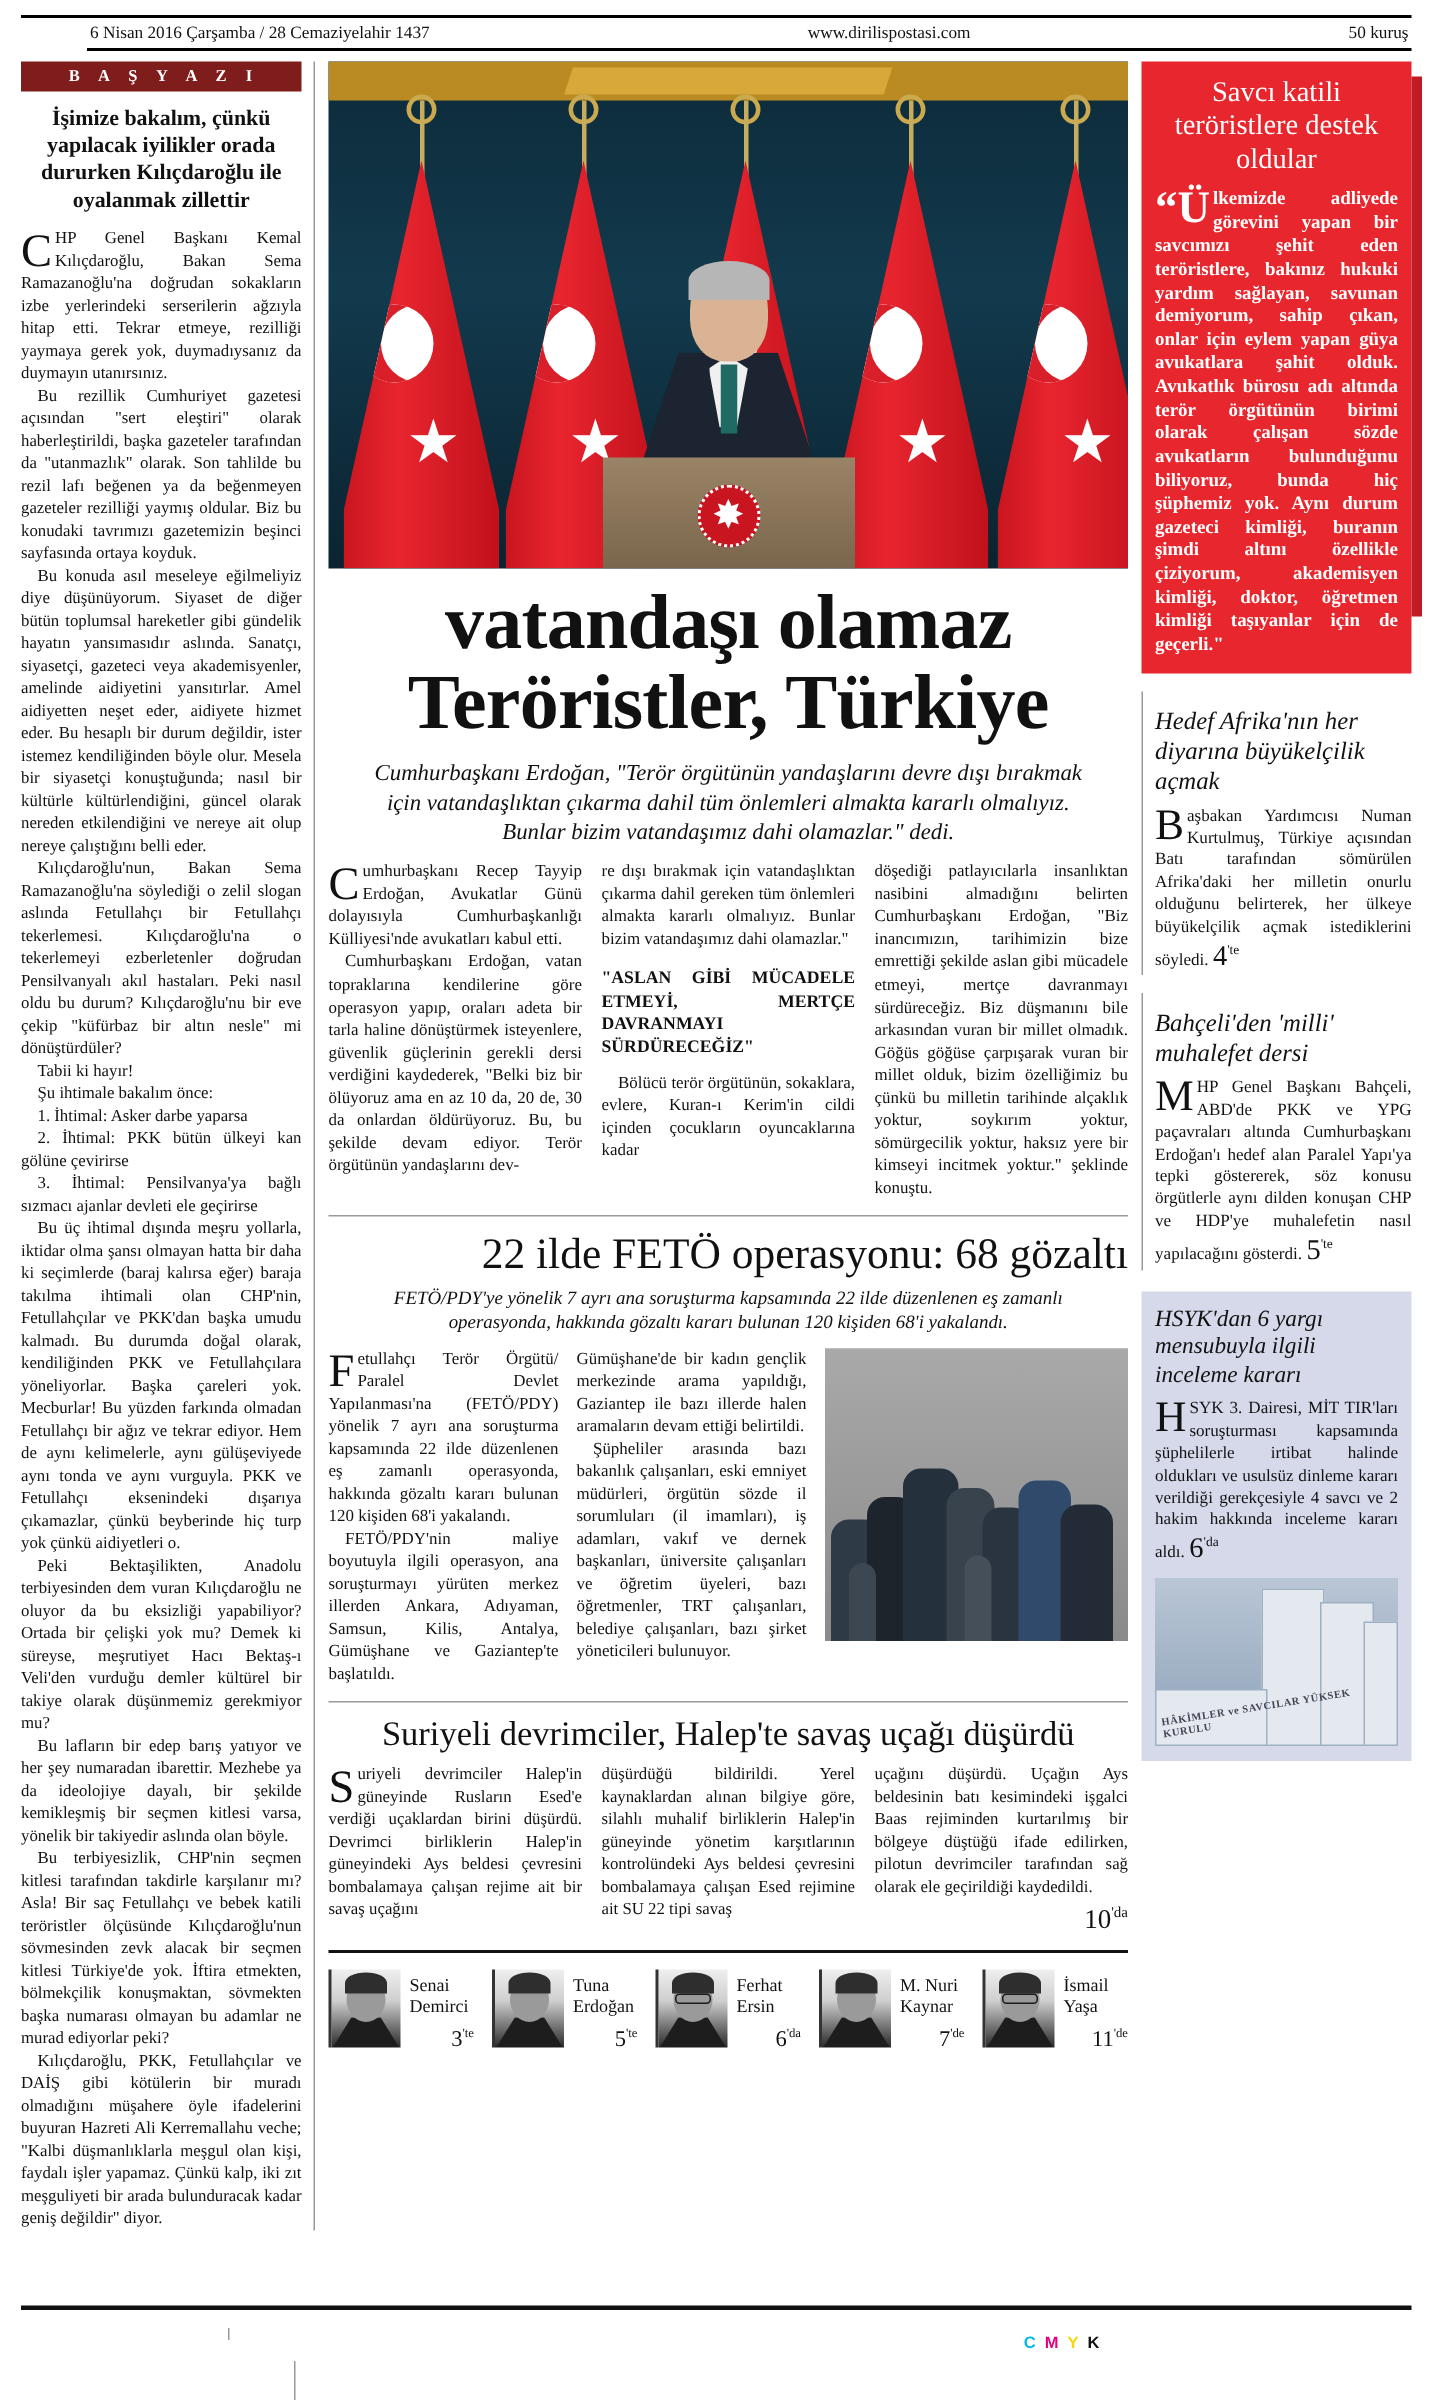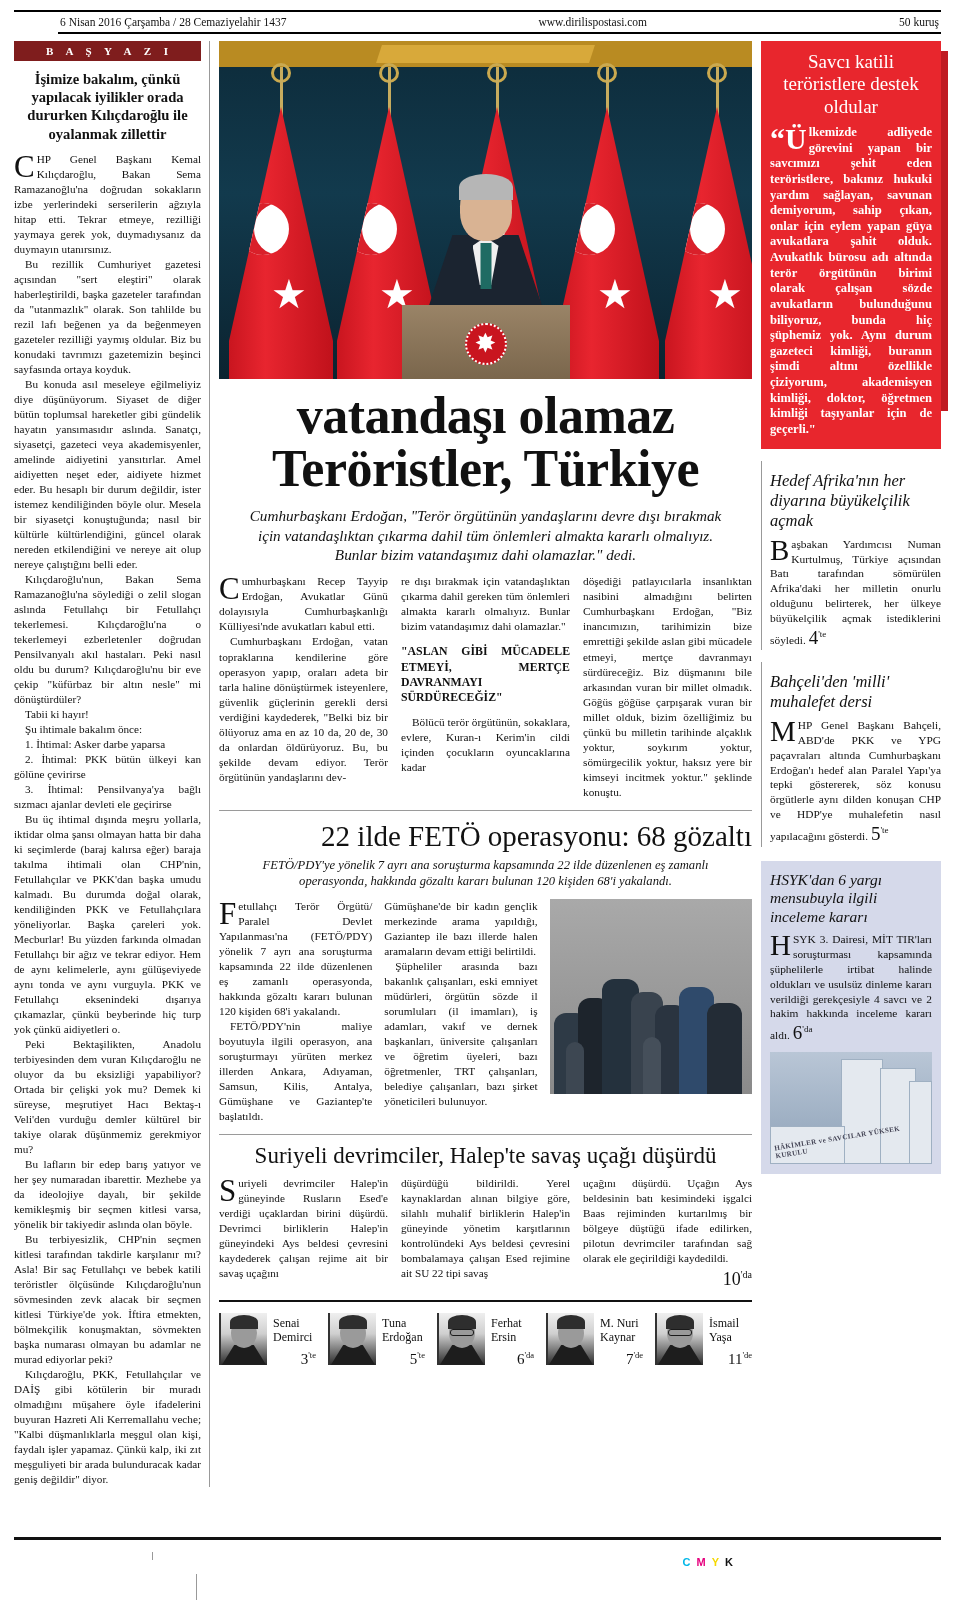--- a/index.html
+++ b/index.html
@@ -381,21 +381,21 @@
           </div>
         </div>
       </div>
 
       <div class="hr-thin"></div>
 
       <div class="syria">
         <div class="syria-head">Suriyeli devrimciler, Halep'te savaş uçağı düşürdü</div>
         <div class="syria-grid">
           <div>
-            <p class="first"><span class="dropcap">S</span><span>uriyeli devrimciler Halep'in güneyinde Rusların Esed'e verdiği uçaklardan birini düşürdü. Devrimci birliklerin Halep'in güneyindeki Ays beldesi çevresini kaydederek çalışan rejime ait bir savaş uçağını</span></p>
+            <p class="first"><span class="dropcap">S</span><span>uriyeli devrimciler Halep'in güneyinde Rusların Esed'e verdiği uçaklardan birini düşürdü. Devrimci birliklerin Halep'in güneyindeki Ays beldesi çevresini bombalamaya çalışan rejime ait bir savaş uçağını</span></p>
           </div>
           <div>
             <p class="first">düşürdüğü bildirildi. Yerel kaynaklardan alınan bilgiye göre, silahlı muhalif birliklerin Halep'in güneyinde yönetim karşıtlarının kontrolündeki Ays beldesi çevresini bombalamaya çalışan Esed rejimine ait SU 22 tipi savaş</p>
           </div>
           <div>
             <p class="first">uçağını düşürdü. Uçağın Ays beldesinin batı kesimindeki işgalci Baas rejiminden kurtarılmış bir bölgeye düştüğü ifade edilirken, pilotun devrimciler tarafından sağ olarak ele geçirildiği kaydedildi.</p>
             <span class="pageref refright"><span>10</span><sup>'da</sup></span>
           </div>
         </div>
       </div>

